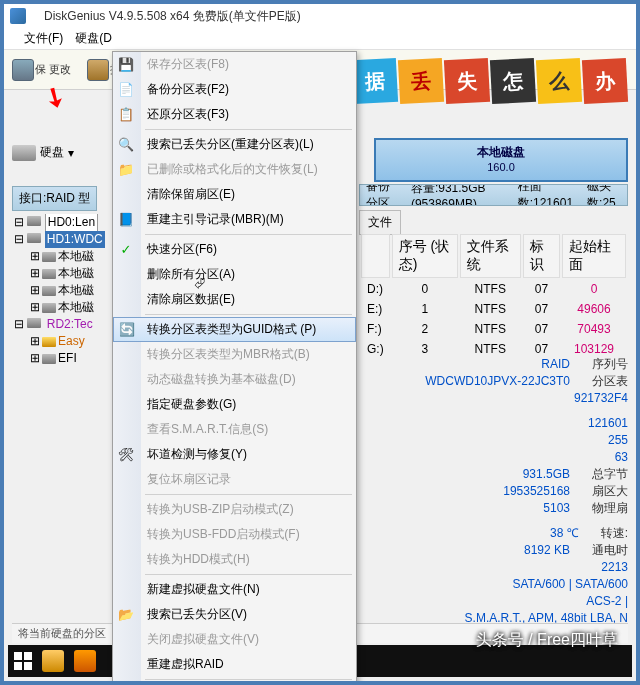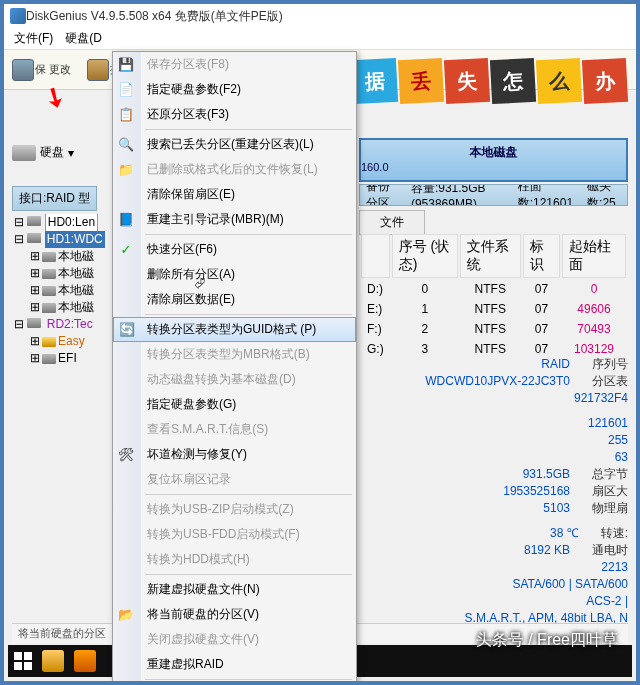--- a/index.html
+++ b/index.html
@@ -1,20 +1,20 @@
 <!DOCTYPE html>
 <html><head>
 <meta charset="utf-8">
 <style>
 *{margin:0;padding:0;box-sizing:border-box;font-family:"Microsoft YaHei",SimSun,sans-serif;font-size:12px}
 body{background:#f0f0f0;width:640px;height:685px;position:relative;overflow:hidden;border:4px solid #4a7db5}
-.titlebar{height:24px;background:#fff;display:flex;align-items:center;padding:0 6px;gap:0}
+.titlebar{height:24px;background:#fff;display:flex;align-items:center;padding:0 6px;gap:18px}
 .tb-icon{width:16px;height:16px;background:linear-gradient(135deg,#4a90d9,#2c6aa0);border-radius:2px}
 .tb-text{font-size:12px;color:#333}
-.menubar{height:22px;background:#fff;display:flex;align-items:center;padding:0 4px;border-bottom:1px solid #e0e0e0}
+.menubar{height:22px;background:#fff;display:flex;align-items:center;padding:0 14px;border-bottom:1px solid #e0e0e0}
 .menubar span{padding:2px 6px;cursor:default}
 .toolbar{height:40px;background:#f8f8f0;display:flex;align-items:center;padding:4px;gap:8px;border-bottom:1px solid #d0d0d0}
 .tbtn{display:flex;flex-direction:row;align-items:center;gap:1px;padding:2px 4px}
 .tbtn .ico{width:22px;height:22px;background:linear-gradient(#8ab,#678);border-radius:3px;border:1px solid #567}
 .tbtn .lbl{font-size:11px;color:#333}
 .arrow-red{position:absolute;left:40px;top:78px;color:red;font-size:26px;font-weight:bold;pointer-events:none;transform:rotate(30deg)}
 .arrow-red2{position:absolute;left:225px;top:282px;width:60px;height:60px;pointer-events:none}
 .arrow-red2::after{content:"";position:absolute;width:50px;height:2px;background:red;transform:rotate(-35deg);top:30px}
 .arrow-red2::before{content:"";position:absolute;left:-5px;top:10px;border:6px solid transparent;border-bottom-color:red;transform:rotate(-30deg)}
 .banner{position:absolute;right:8px;top:50px;height:56px;display:flex;z-index:1}
@@ -31,26 +31,26 @@
 .tree .rd2{color:#a21caf;padding:0 2px}
 .dico{width:14px;height:10px;background:linear-gradient(#bbb,#777);display:inline-block;border-radius:1px}
 .context{position:absolute;left:108px;top:47px;width:245px;background:#f4f4f4;border:1px solid #a0a0a0;box-shadow:2px 2px 6px rgba(0,0,0,.3);z-index:5}
 .context .strip{position:absolute;left:0;top:0;bottom:0;width:28px;background:linear-gradient(90deg,#eef1f6,#e3e8f0)}
 .context .mi{position:relative;padding:4px 12px 4px 34px;display:flex;align-items:center;gap:6px;cursor:default}
 .context .mi.dis{color:#9a9a9a}
 .context .mi.hov{background:linear-gradient(#e8f0fb,#cde3f8);border:1px solid #7da2ce;padding:3px 11px 3px 33px}
 .context hr{margin:2px 4px 2px 32px;border:none;border-top:1px solid #d0d0d0}
 .context .ic{position:absolute;left:5px;width:16px;height:16px;display:flex;align-items:center;justify-content:center;font-size:13px}
 .cursor{position:absolute;left:190px;top:271px;font-size:14px;z-index:6;color:#000}
-.diskbar{position:absolute;right:8px;top:134px;left:355px;height:44px;border:2px solid #3a7ab5;background:linear-gradient(#b8d8f0,#8fc1e8)}
+.diskbar{position:absolute;right:8px;top:134px;left:370px;height:44px;border:2px solid #3a7ab5;background:linear-gradient(#b8d8f0,#8fc1e8)}
 .diskbar .lbl1{text-align:center;color:#004;font-weight:bold;padding-top:4px}
-.diskbar .lbl2{color:#004;font-size:11px}
+.diskbar .lbl2{text-align:center;color:#004;font-size:11px}
 .info-row{position:absolute;left:355px;right:8px;top:180px;height:22px;background:linear-gradient(#c8dff0,#b0d0e4);border:1px solid #8ab;display:flex;align-items:center;font-size:11px;padding:0 6px;gap:14px;overflow:hidden}
 .tabs{position:absolute;left:355px;top:206px;display:flex}
-.tabs .tab{padding:3px 20px;border:1px solid #bbb;background:#eee;font-size:12px}
+.tabs .tab{padding:3px 8px;border:1px solid #bbb;background:#eee;font-size:12px}
 .ptable{position:absolute;left:355px;right:8px;top:228px;font-size:12px}
 .ptable th{text-align:left;font-weight:normal;padding:3px 6px;background:#f4f4f4;border:1px solid #ddd;font-size:14px}
 .ptable td{text-align:center;padding:2px 6px;font-size:12px}
 .ptable .lc{text-align:left}
 .ptable .red td:last-child{color:#d00070}
 .props{position:absolute;left:355px;right:8px;top:352px;font-size:12px;color:#024;line-height:17px}
 .props .row{display:flex;justify-content:flex-end;gap:22px}
 .props .v{color:#0050c8;min-width:90px;text-align:right}
 .props .k{color:#333}
 .status{position:absolute;left:8px;bottom:38px;right:8px;height:20px;background:#f4f4f4;border-top:1px solid #ccc;font-size:11px;padding:2px 6px;color:#555}
@@ -142,21 +142,21 @@
 </div>
 
 <div class="context">
   <div class="strip"></div>
   <div class="mi dis">
       <span class="ic">💾</span>
       <span>保存分区表(F8)</span>
     </div>
   <div class="mi">
       <span class="ic">📄</span>
-      <span>指定硬盘参数(F2)</span>
+      <span>备份分区表(F2)</span>
     </div>
   <div class="mi">
       <span class="ic">📋</span>
       <span>还原分区表(F3)</span>
     </div>
   <hr>
   <div class="mi">
       <span class="ic">🔍</span>
       <span>搜索已丢失分区(重建分区表)(L)</span>
     </div>
@@ -215,21 +215,21 @@
     </div>
   <div class="mi dis">
       <span>转换为HDD模式(H)</span>
     </div>
   <hr>
   <div class="mi">
       <span>新建虚拟硬盘文件(N)</span>
     </div>
   <div class="mi">
       <span class="ic">📂</span>
-      <span>将当前硬盘的分区(V)</span>
+      <span>搜索已丢失分区(V)</span>
     </div>
   <div class="mi dis">
       <span>关闭虚拟硬盘文件(V)</span>
     </div>
   <div class="mi">
       <span>重建虚拟RAID</span>
     </div>
   <hr>
   <div class="mi"></div>
 

